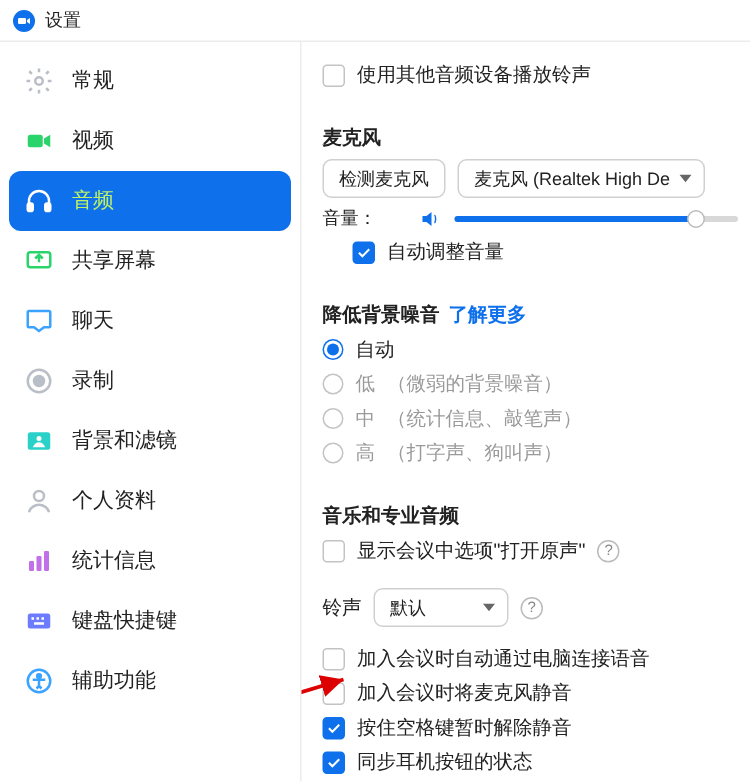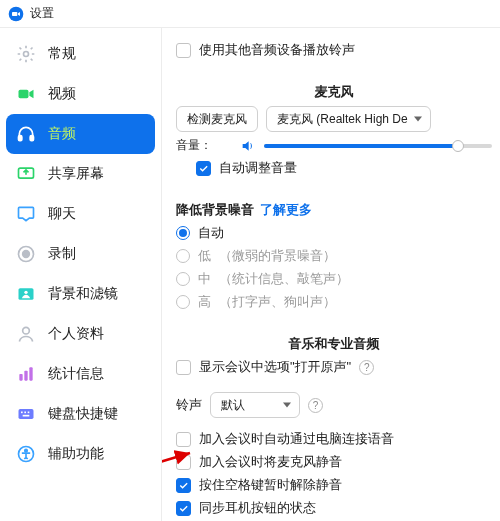--- a/index.html
+++ b/index.html
@@ -1,30 +1,30 @@
 <!DOCTYPE html>
 <html><head>
 <meta charset="utf-8">
 <style>
   * { box-sizing: border-box; margin: 0; padding: 0; }
   html, body { width: 500px; height: 521px; font-family: -apple-system, "Segoe UI", "Microsoft YaHei", sans-serif; font-size: 13px; color: #222; background: #fff; overflow: hidden; }
   .titlebar { height: 28px; display: flex; align-items: center; padding: 0 8px; border-bottom: 1px solid #ececec; background: #fff; gap: 6px; }
   .titlebar .appicon svg { width: 16px; height: 16px; display:block; }
   .titlebar .title { font-size: 12px; color: #222; }
   .body { display: flex; height: calc(100% - 28px); }
-  .sidebar { width: 162px; border-right: 1px solid #ececec; padding: 6px 6px; }
+  .sidebar { width: 201px; border-right: 1px solid #ececec; padding: 6px 6px; }
   .side-item { display: flex; align-items: center; gap: 12px; height: 40px; border-radius: 8px; padding: 0 10px; cursor: pointer; color: #222; }
   .side-item .icon { width: 20px; height: 20px; display:flex; align-items:center; justify-content:center; }
   .side-item .icon svg { width: 20px; height: 20px; }
   .side-item.selected { background: #0e71eb; color: #bef264; }
   .side-item.selected .icon svg { color: #fff; }
   .side-item .label { font-size: 14px; }
   .content { flex: 1; padding: 8px 8px 8px 14px; overflow: hidden; position: relative; }
   .row { display: flex; align-items: center; gap: 8px; margin: 5px 0; }
-  .section-title { font-weight: 600; margin-top: 24px; margin-bottom: 4px; font-size: 13px; text-align: center; }
+  .section-title { font-weight: 600; margin-top: 24px; margin-bottom: 4px; font-size: 13px; }
   .btn { border: 1px solid #d0d0d0; background: #fff; border-radius: 6px; height: 26px; padding: 0 10px; font-size: 12px; display: inline-flex; align-items:center; cursor:pointer; white-space:nowrap; }
   .select { border: 1px solid #d0d0d0; border-radius: 6px; height: 26px; padding: 0 22px 0 10px; font-size: 12px; display:inline-flex; align-items:center; cursor:pointer; white-space:nowrap; position:relative; background:#fff; }
   .select::after { content:''; position:absolute; right:8px; top:50%; width:0; height:0; border-left:4px solid transparent; border-right:4px solid transparent; border-top:5px solid #666; transform:translateY(-50%); }
   .chk { width: 15px; height: 15px; border: 1px solid #c3c3c3; border-radius: 3px; display:inline-flex; align-items:center; justify-content:center; background:#fff; flex-shrink:0; }
   .chk.checked { background:#0e71eb; border-color:#0e71eb; }
   .chk.checked svg { width:11px; height:11px; color:#fff; }
   .radio { width: 14px; height: 14px; border-radius:50%; border: 1.5px solid #c3c3c3; display:inline-block; position:relative; flex-shrink:0; }
   .radio.checked { border-color:#0e71eb; }
   .radio.checked::after { content:''; position:absolute; inset:2px; border-radius:50%; background:#0e71eb; }
   .gray { color:#9a9a9a; }

